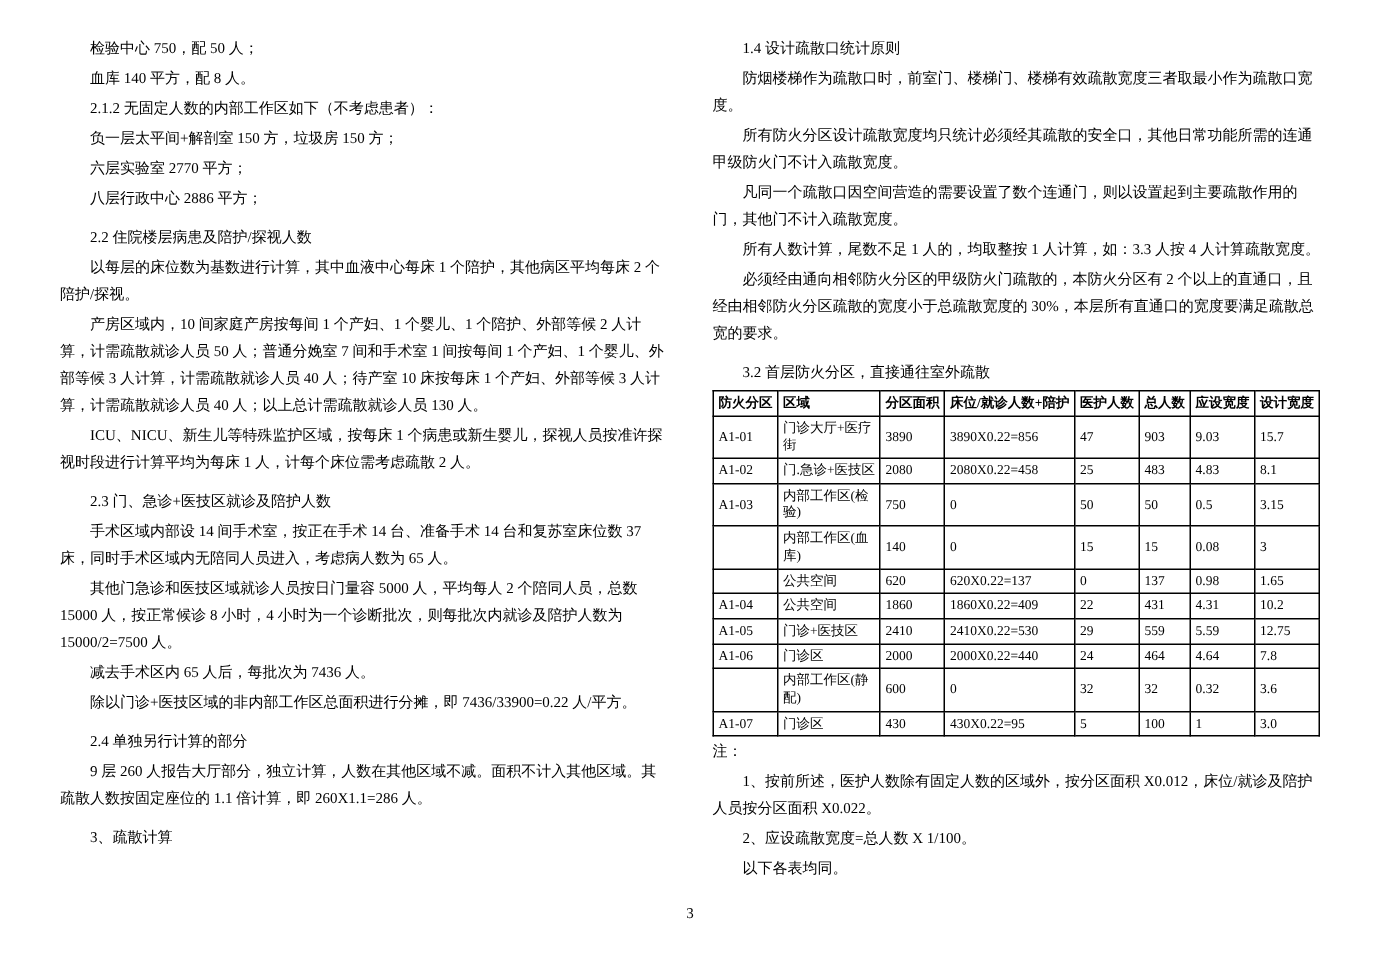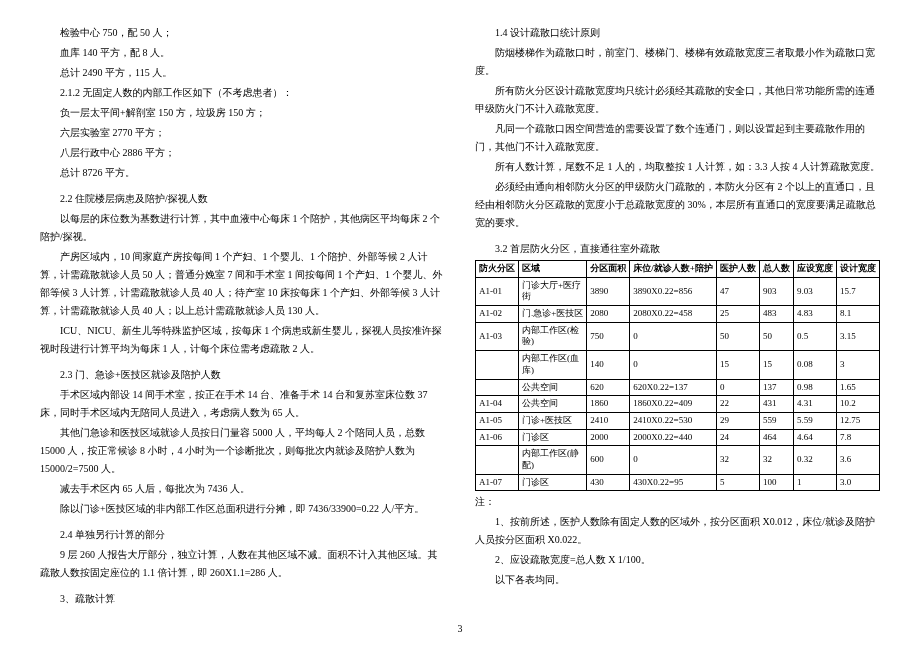--- a/index.html
+++ b/index.html
@@ -41,26 +41,24 @@
   .pgnum { text-align: center; margin-top: 10px; font-size: 10px; }
   .nowrap { white-space: nowrap; }
 </style>
 </head>
 <body>
 
 <div class="cols">
   <div class="col">
     <p>检验中心 750，配 50 人；</p>
     <p>血库 140 平方，配 8 人。</p>
-    <p>总计 2490 平方，115 人。</p>
     <p>2.1.2 无固定人数的内部工作区如下（不考虑患者）：</p>
     <p>负一层太平间+解剖室 150 方，垃圾房 150 方；</p>
     <p>六层实验室 2770 平方；</p>
     <p>八层行政中心 2886 平方；</p>
-    <p>总计 8726 平方。</p>
 
     <div class="sec">
       <p>2.2 住院楼层病患及陪护/探视人数</p>
       <p>以每层的床位数为基数进行计算，其中血液中心每床 1 个陪护，其他病区平均每床 2 个陪护/探视。</p>
       <p>产房区域内，10 间家庭产房按每间 1 个产妇、1 个婴儿、1 个陪护、外部等候 2 人计算，计需疏散就诊人员 50 人；普通分娩室 7 间和手术室 1 间按每间 1 个产妇、1 个婴儿、外部等候 3 人计算，计需疏散就诊人员 40 人；待产室 10 床按每床 1 个产妇、外部等候 3 人计算，计需疏散就诊人员 40 人；以上总计需疏散就诊人员 130 人。</p>
       <p>ICU、NICU、新生儿等特殊监护区域，按每床 1 个病患或新生婴儿，探视人员按准许探视时段进行计算平均为每床 1 人，计每个床位需考虑疏散 2 人。</p>
     </div>
 
     <div class="sec">
       <p>2.3 门、急诊+医技区就诊及陪护人数</p>

